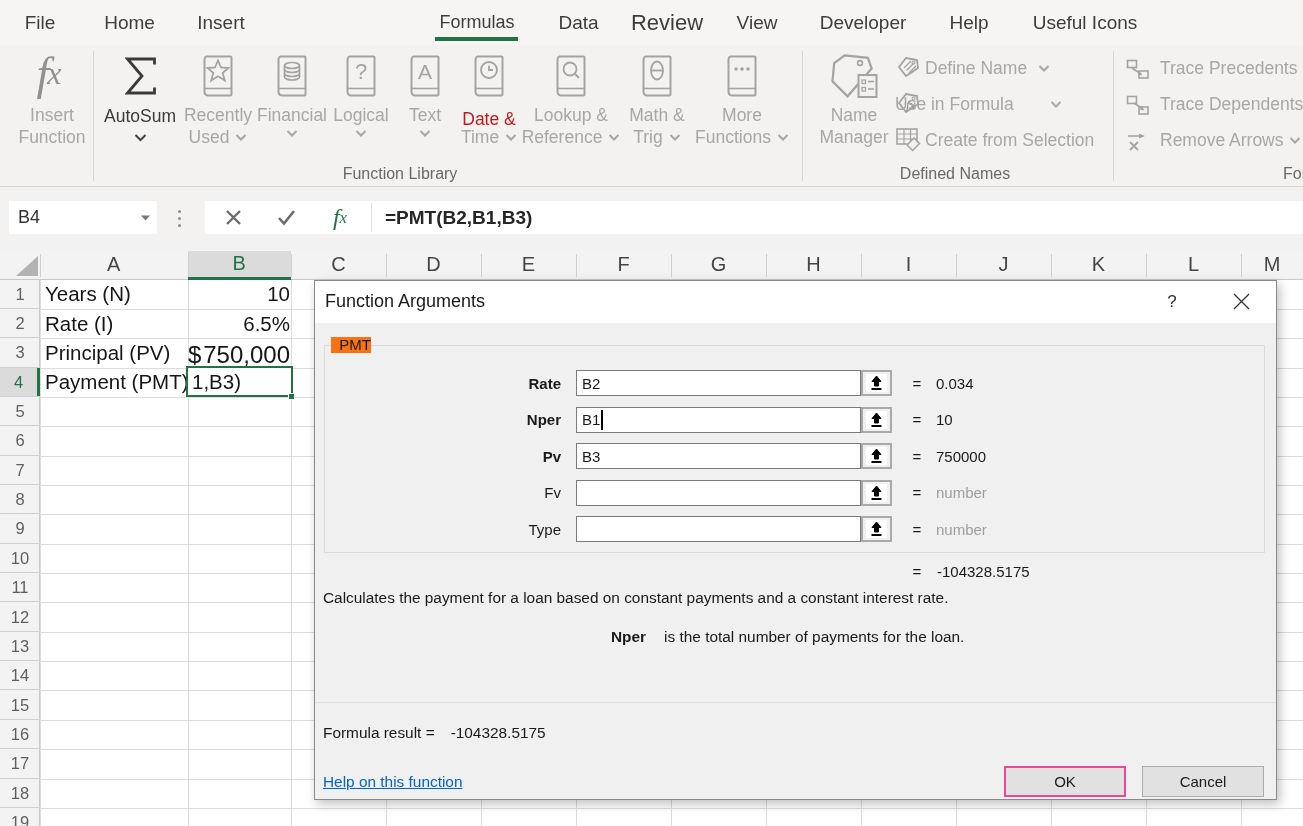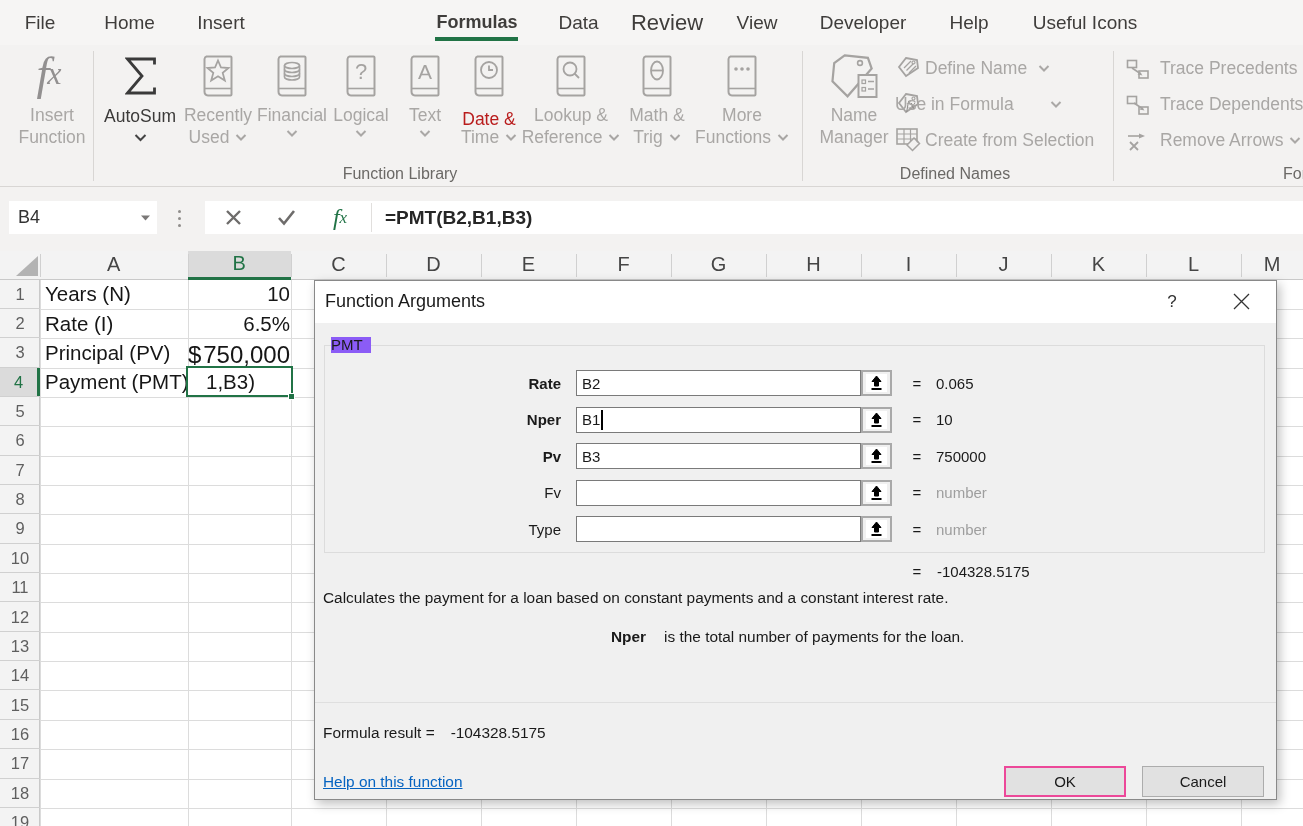--- a/index.html
+++ b/index.html
@@ -110,27 +110,27 @@
 <div class="abs ct" style="left:0;top:807.8px;width:40px;height:29.35px;background:transparent;box-sizing:border-box;font-size:16.5px;color:#5f5f5f">19</div>
 
 <div class="abs lt nw" style="left:45px;top:279.5px;height:29.35px;font-size:20.5px;color:#161616;">Years (N)</div>
 <div class="abs lt nw" style="left:45px;top:308.9px;height:29.35px;font-size:20.5px;color:#161616;">Rate (I)</div>
 <div class="abs lt nw" style="left:45px;top:338.2px;height:29.35px;font-size:20.5px;color:#161616;">Principal (PV)</div>
 <div class="abs lt nw" style="left:45px;top:367.6px;height:29.35px;font-size:20.5px;color:#161616;">Payment (PMT)</div>
 <div class="abs rt nw" style="left:190px;top:279.5px;width:100px;height:29.35px;font-size:20.5px;color:#161616;">10</div>
 <div class="abs rt nw" style="left:190px;top:308.9px;width:100px;height:29.35px;font-size:20.5px;color:#161616;">6.5%</div>
 <div class="abs rt nw" style="left:190px;top:345px;width:100px;height:19px;font-size:24px;color:#161616;">$ <span style="display:inline-block;width:3px"></span>750,000</div>
 <div class="abs" style="left:186px;top:365.8px;width:107px;height:31.5px;border:2px solid #217346;box-sizing:border-box;background:#fff"></div>
-<div class="abs lt nw" style="left:192px;top:367px;height:29px;font-size:20.5px;color:#161616;margin-left:14px;">1,B3)</div>
+<div class="abs lt nw" style="left:192px;top:367px;height:29px;font-size:20.5px;color:#161616;">1,B3)</div>
 <div class="abs" style="left:288px;top:392.5px;width:7px;height:7px;background:#217346;border:1px solid #fff;box-sizing:border-box"></div>
 <div class="abs" style="left:0;top:0;width:1303px;height:45px;background:#f6f5f4"></div>
 <div class="abs ct nw" style="left:-40px;top:0;width:160px;height:45px;font-size:19px;color:#3f3d3b">File</div>
 <div class="abs ct nw" style="left:49.5px;top:0;width:160px;height:45px;font-size:19px;color:#3f3d3b">Home</div>
 <div class="abs ct nw" style="left:141px;top:0;width:160px;height:45px;font-size:19px;color:#3f3d3b">Insert</div>
-<div class="abs ct nw" style="left:397px;top:0;width:160px;height:45px;font-size:18px;font-weight:bold;color:#3f3d3b">Formulas</div>
+<div class="abs ct nw" style="left:397px;top:0;width:160px;height:45px;font-size:18px;font-weight:normal;color:#3f3d3b">Formulas</div>
 <div class="abs ct nw" style="left:498.5px;top:0;width:160px;height:45px;font-size:19px;color:#3f3d3b">Data</div>
 <div class="abs ct nw" style="left:587px;top:0;width:160px;height:45px;font-size:22px;color:#3f3d3b">Review</div>
 <div class="abs ct nw" style="left:677px;top:0;width:160px;height:45px;font-size:19px;color:#3f3d3b">View</div>
 <div class="abs ct nw" style="left:783px;top:0;width:160px;height:45px;font-size:19px;color:#3f3d3b">Developer</div>
 <div class="abs ct nw" style="left:889px;top:0;width:160px;height:45px;font-size:19px;color:#3f3d3b">Help</div>
 <div class="abs ct nw" style="left:1005px;top:0;width:160px;height:45px;font-size:19px;color:#3f3d3b">Useful Icons</div>
 <div class="abs" style="left:435px;top:37px;width:83px;height:4px;background:#217346"></div>
 <div class="abs" style="left:0;top:45px;width:1303px;height:142px;background:#f3f2f1;border-bottom:1px solid #d8d6d4;box-sizing:border-box"></div>
 <div class="abs" style="left:93px;top:51px;width:1px;height:130px;background:#d8d6d4"></div>
 <div class="abs" style="left:802px;top:51px;width:1px;height:130px;background:#d8d6d4"></div>
@@ -312,34 +312,34 @@
 <div class="abs lt nw" style="left:385px;top:201px;height:33px;font-size:19px;font-weight:600;color:#262626">=PMT(B2,B1,B3)</div>
 <div class="abs" style="left:0;top:240px;width:1303px;height:10.5px;background:#f3f2f1"></div>
 <div class="abs" style="left:313.5px;top:279.5px;width:963.0px;height:520.5px;background:#f0f0f0;border:1px solid #898989;box-sizing:border-box;box-shadow:3px 4px 10px rgba(0,0,0,0.25)"></div>
 <div class="abs" style="left:314.5px;top:280.5px;width:961.0px;height:42px;background:#fff"></div>
 <div class="abs lt nw" style="left:325px;top:280.5px;height:42px;font-size:18px;color:#1a1a1a">Function Arguments</div>
 <div class="abs ct" style="left:1160px;top:280.5px;width:24px;height:42px;font-size:17px;color:#333">?</div>
 <svg class="abs" style="left:1233px;top:293px" width="17" height="17" viewBox="0 0 17 17">
       <path d="M1 1 L16 16 M16 1 L1 16" stroke="#333" stroke-width="1.3"></path>
     </svg>
 <div class="abs" style="left:324px;top:345px;width:941px;height:208px;border:1px solid #dcdcdc;box-sizing:border-box"></div>
-<div class="abs" style="left:331px;top:337px;width:40px;height:16px;background:#8b5cf6;text-align:left;font-size:15px;color:#1a1a1a;line-height:16px">PMT</div>
+<div class="abs" style="left:331px;top:337px;width:40px;height:16px;background:#f97316;text-align:right;font-size:15px;color:#1a1a1a;line-height:16px">PMT</div>
 <div class="abs rt nw" style="left:420px;top:370.0px;width:141px;height:26px;font-size:15px;font-weight:bold;color:#1a1a1a">Rate</div>
 <div class="abs" style="left:575.5px;top:370.0px;width:285px;height:26px;background:#fff;border:1px solid #7a7a7a;box-sizing:border-box"></div>
 <div class="abs lt nw" style="left:582px;top:370.0px;height:26px;font-size:15px;color:#1a1a1a">B2</div>
 <div class="abs ct" style="left:861px;top:370.0px;width:31px;height:26px;background:#f0f0f0;border:2px solid #a9a9a9;box-sizing:border-box">
       <div style="background:#fff;width:21px;height:18px;display:flex;align-items:center;justify-content:center">
         <svg width="15" height="16" viewBox="0 0 15 16">
           <path d="M7.5 1 L12 6.5 H9.5 V11 H5.5 V6.5 H3 Z" fill="#000" stroke="#000" stroke-width="1"></path>
           <rect x="2.5" y="13" width="10" height="2" fill="#000"></rect>
         </svg>
       </div>
     </div>
 <div class="abs ct" style="left:909px;top:370.0px;width:16px;height:26px;font-size:15px;color:#1a1a1a">=</div>
-<div class="abs lt nw" style="left:936px;top:370.0px;height:26px;font-size:15px;color:#1a1a1a">0.065</div>
+<div class="abs lt nw" style="left:936px;top:370.0px;height:26px;font-size:15px;color:#1a1a1a">0.034</div>
 <div class="abs rt nw" style="left:420px;top:406.5px;width:141px;height:26px;font-size:15px;font-weight:bold;color:#1a1a1a">Nper</div>
 <div class="abs" style="left:575.5px;top:406.5px;width:285px;height:26px;background:#fff;border:1px solid #7a7a7a;box-sizing:border-box"></div>
 <div class="abs lt nw" style="left:582px;top:406.5px;height:26px;font-size:15px;color:#1a1a1a">B1<span style="display:inline-block;width:1.5px;height:20px;background:#000;margin-left:1px;vertical-align:middle"></span></div>
 <div class="abs ct" style="left:861px;top:406.5px;width:31px;height:26px;background:#f0f0f0;border:2px solid #a9a9a9;box-sizing:border-box">
       <div style="background:#fff;width:21px;height:18px;display:flex;align-items:center;justify-content:center">
         <svg width="15" height="16" viewBox="0 0 15 16">
           <path d="M7.5 1 L12 6.5 H9.5 V11 H5.5 V6.5 H3 Z" fill="#000" stroke="#000" stroke-width="1"></path>
           <rect x="2.5" y="13" width="10" height="2" fill="#000"></rect>
         </svg>
       </div>

